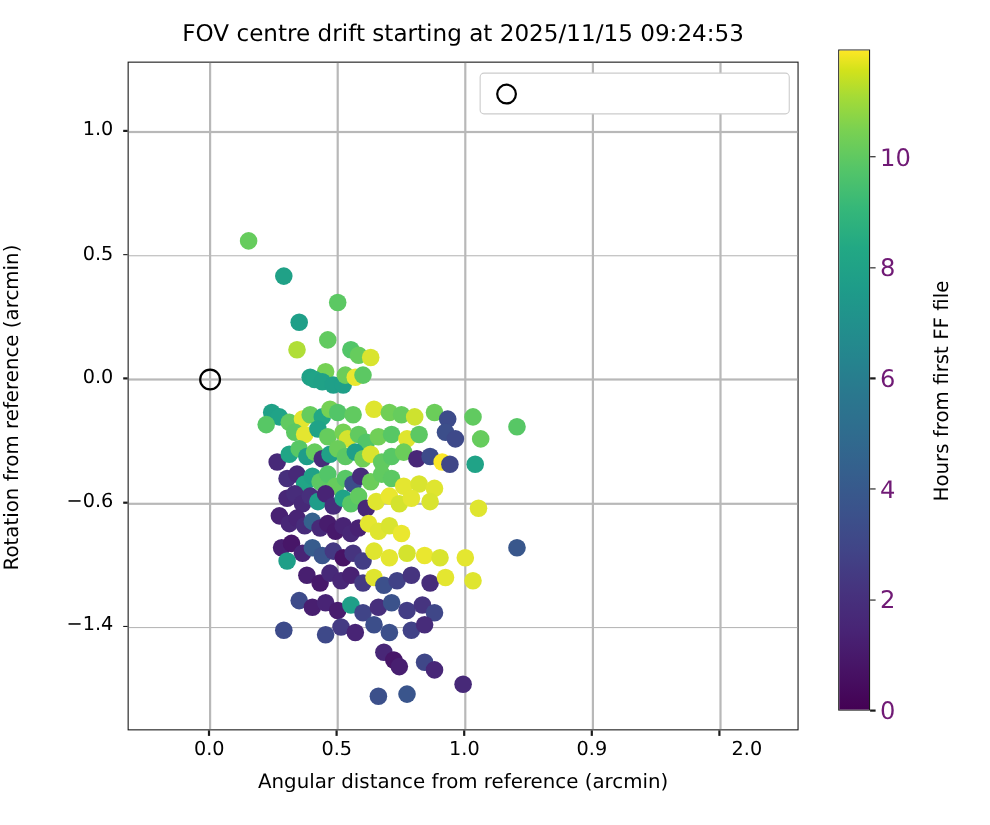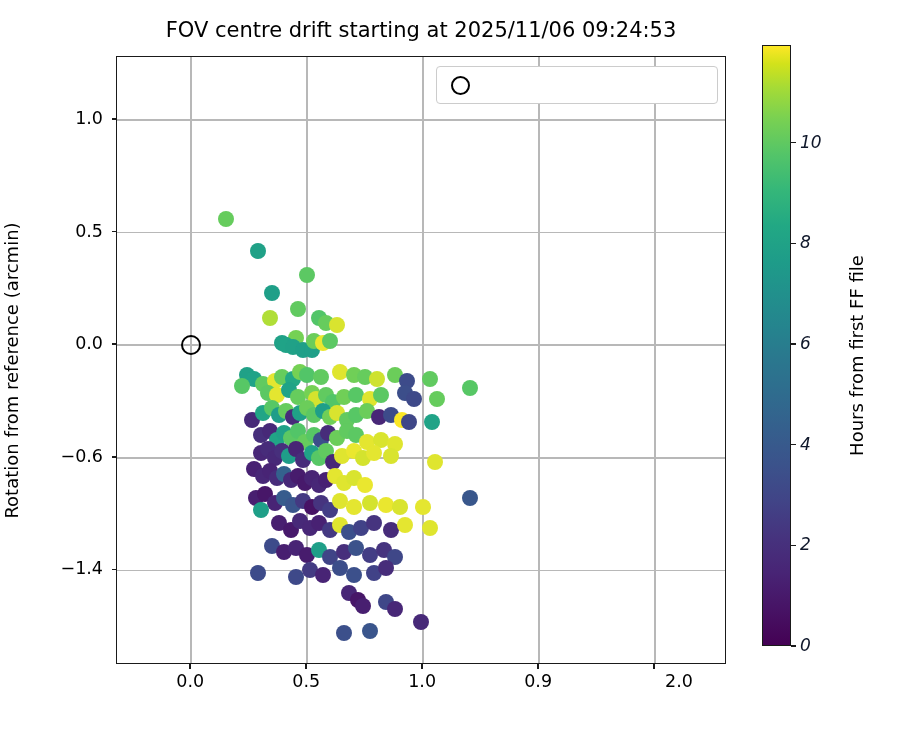--- a/index.html
+++ b/index.html
@@ -177,42 +177,41 @@
     position: absolute;
     left: 791px;
     width: 4.5px;
     height: 1.6px;
     background: #1a1a1a;
     margin-top: -0.8px;
   }
   .cbtick-label {
     position: absolute;
     left: 800px;
-    font-size: 17px;
-    color: #0f172a;
+    font-size: 22px;
+    color: #701a75;
     margin-top: -11px;
-    font-style: italic;
   }
   #cblabel-wrap {
     position: absolute;
     left: 556px;
     top: 345px;
     width: 601px;
     transform: rotate(-90deg);
     transform-origin: center center;
     text-align: center;
     font-size: 18px;
   }
 </style>
 </head>
 <body>
 
 <div id="figure">
 
-  <div id="chart-title">FOV centre drift starting at 2025/11/06 09:24:53</div>
+  <div id="chart-title">FOV centre drift starting at 2025/11/15 09:24:53</div>
 
   <div id="plot-area">
     <div id="gridlines">
         <div class="gridline-v" style="left: 73.4205px;"></div>
         <div class="gridline-v" style="left: 189.39px;"></div>
         <div class="gridline-v" style="left: 305.36px;"></div>
         <div class="gridline-v" style="left: 421.329px;"></div>
         <div class="gridline-v" style="left: 537.299px;"></div>
         <div class="gridline-h" style="top: 62.2519px;"></div>
         <div class="gridline-h" style="top: 174.844px;"></div>
@@ -419,20 +418,21 @@
       <div class="ytick-mark" style="top: 231.644px;"></div>
       <div class="ytick-label" style="top: 231.644px;">0.5</div>
       <div class="ytick-mark" style="top: 344.237px;"></div>
       <div class="ytick-label" style="top: 344.237px;">0.0</div>
       <div class="ytick-mark" style="top: 456.83px;"></div>
       <div class="ytick-label" style="top: 456.83px;">−0.6</div>
       <div class="ytick-mark" style="top: 569.422px;"></div>
       <div class="ytick-label" style="top: 569.422px;">−1.4</div>
     </div>
 
+  <div id="xlabel">Angular distance from reference (arcmin)</div>
   <div id="ylabel-wrap">Rotation from reference (arcmin)</div>
 
   <div id="legend">
     <div id="legend-marker"></div>
   </div>
 
   <div id="colorbar">
     <div id="colorbar-gradient"></div>
   </div>
   <div id="cbticks">

